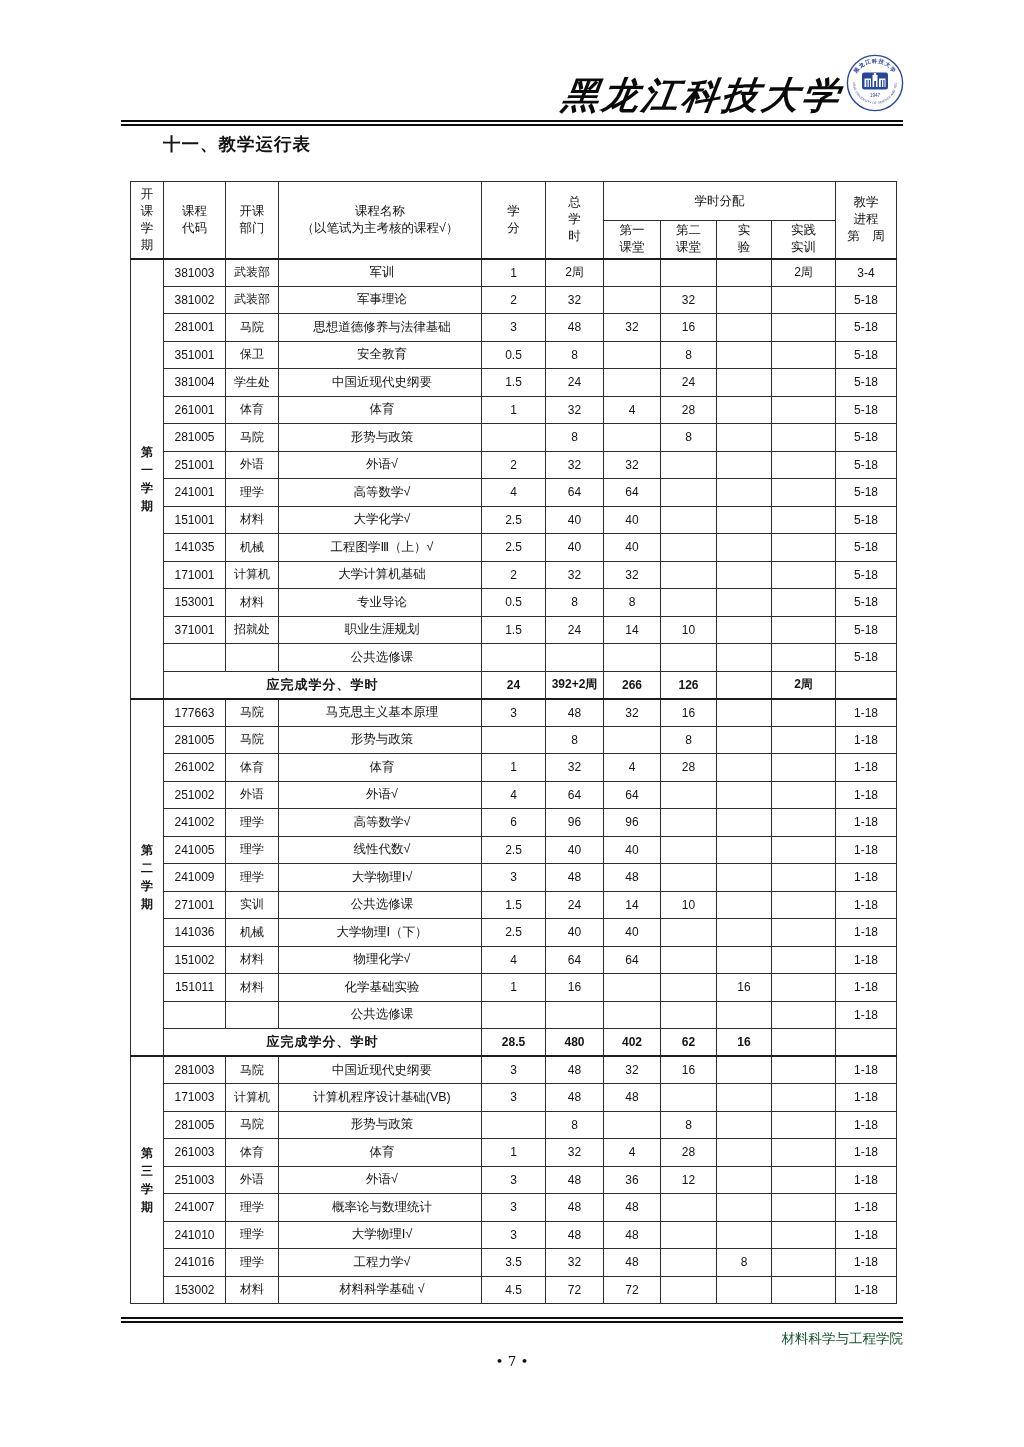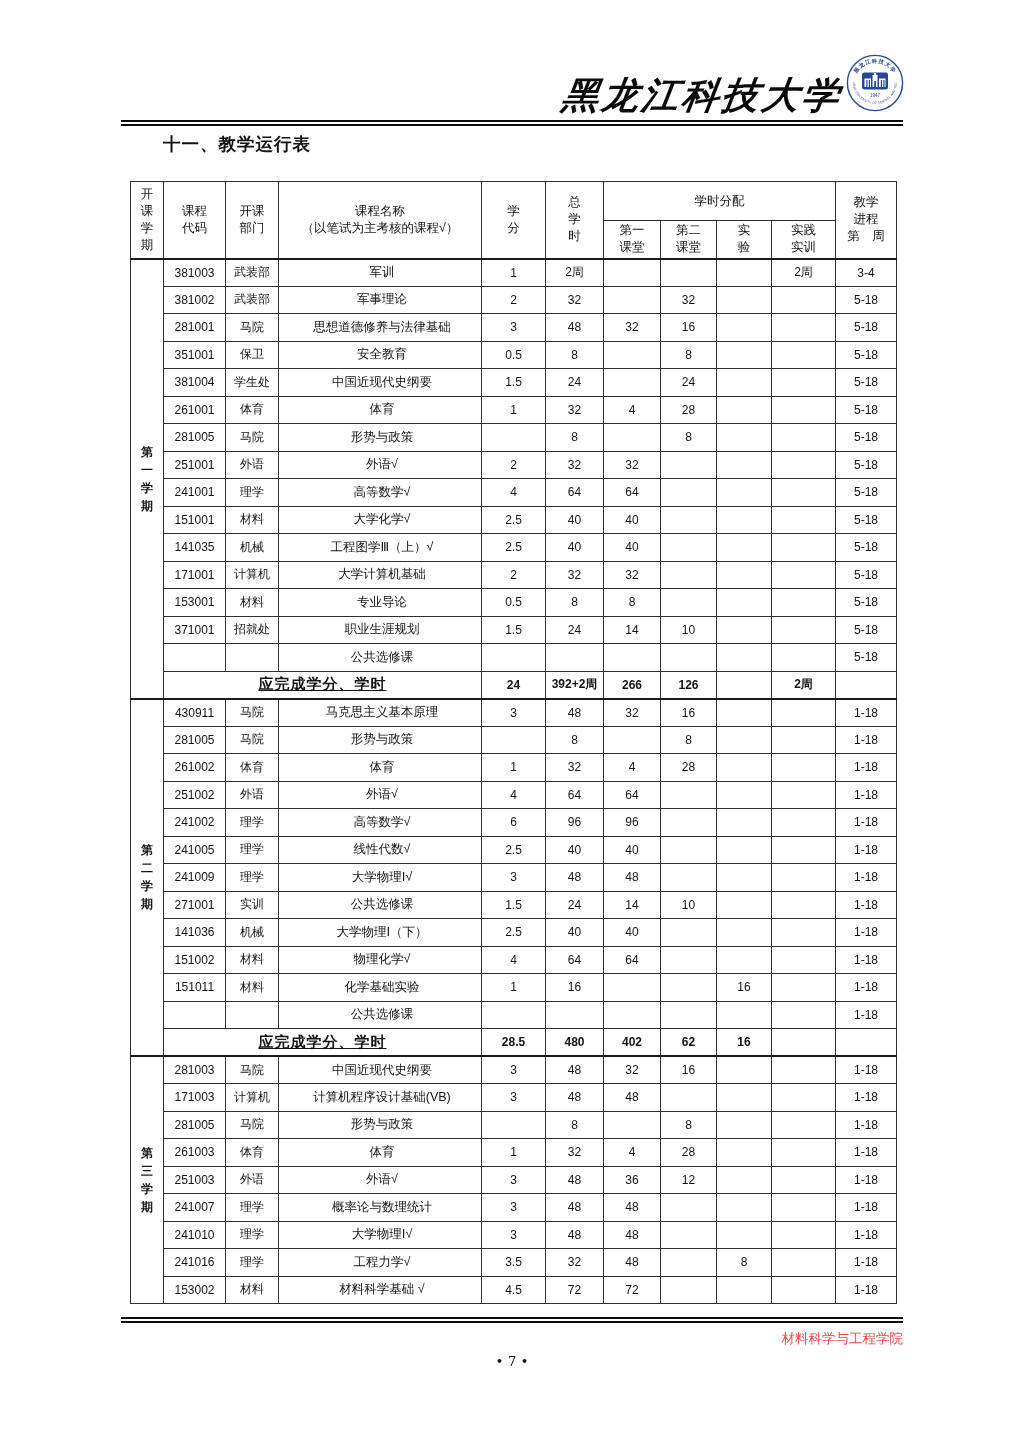--- a/index.html
+++ b/index.html
@@ -54,25 +54,25 @@
   .schedule thead tr.h1 { height:39px; }
   .schedule thead tr.h2 { height:38px; }
   .schedule tbody tr { height:27.5px; }
   .schedule tbody { border-top:2px solid #1c1c1c; }
   .name-cell { text-align:right; padding-left:6px !important; font-size:12.5px !important; white-space:nowrap; }
   .sem-label {
     white-space:pre-line; line-height:1.5; font-weight:bold; font-size:13px;
     letter-spacing:0;
   }
   .summary-row td { font-weight:bold; }
-  .summary-row .summary-label-cell { letter-spacing:1px; font-size:15px;text-decoration:underline; }
+  .summary-row .summary-label-cell { letter-spacing:1px; font-size:13px; }
   
   .footer-college {
     position:absolute; top:1330px; left:120px; width:783px;
-    text-align:right; font-size:13.5px; color:#ef4444;
+    text-align:right; font-size:13.5px; color:#14532d;
   }
   .footer-page {
     position:absolute; top:1353px; left:0; width:1024px;
     text-align:center; font-size:13.5px;
     font-family:"DejaVu Serif","Liberation Serif",serif;
   }
 </style>
 </head>
 <body>
 
@@ -353,21 +353,21 @@
           <td>2周</td>
           <td></td>
         </tr>
       </tbody>
       <tbody>
         <tr>
           <td rowspan="13" class="sem-label">第
 二
 学
 期</td>
-          <td>430911</td>
+          <td>177663</td>
           <td>马院</td>
           <td class="name-cell">马克思主义基本原理</td>
           <td>3</td>
           <td>48</td>
           <td>32</td>
           <td>16</td>
           <td></td>
           <td></td>
           <td>1-18</td>
         </tr>

